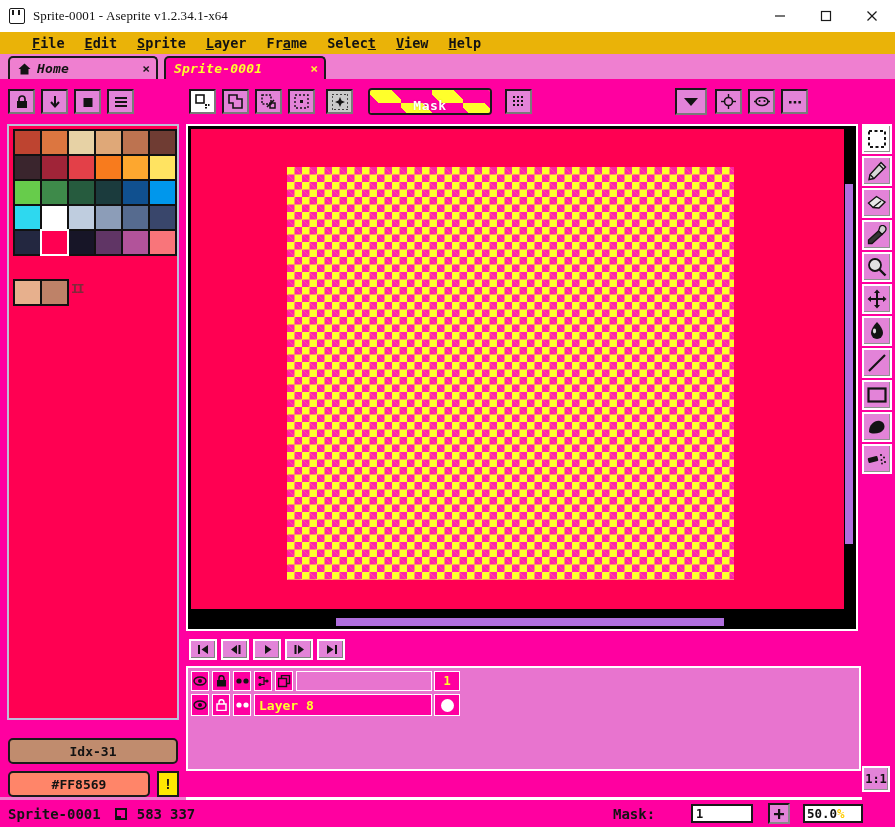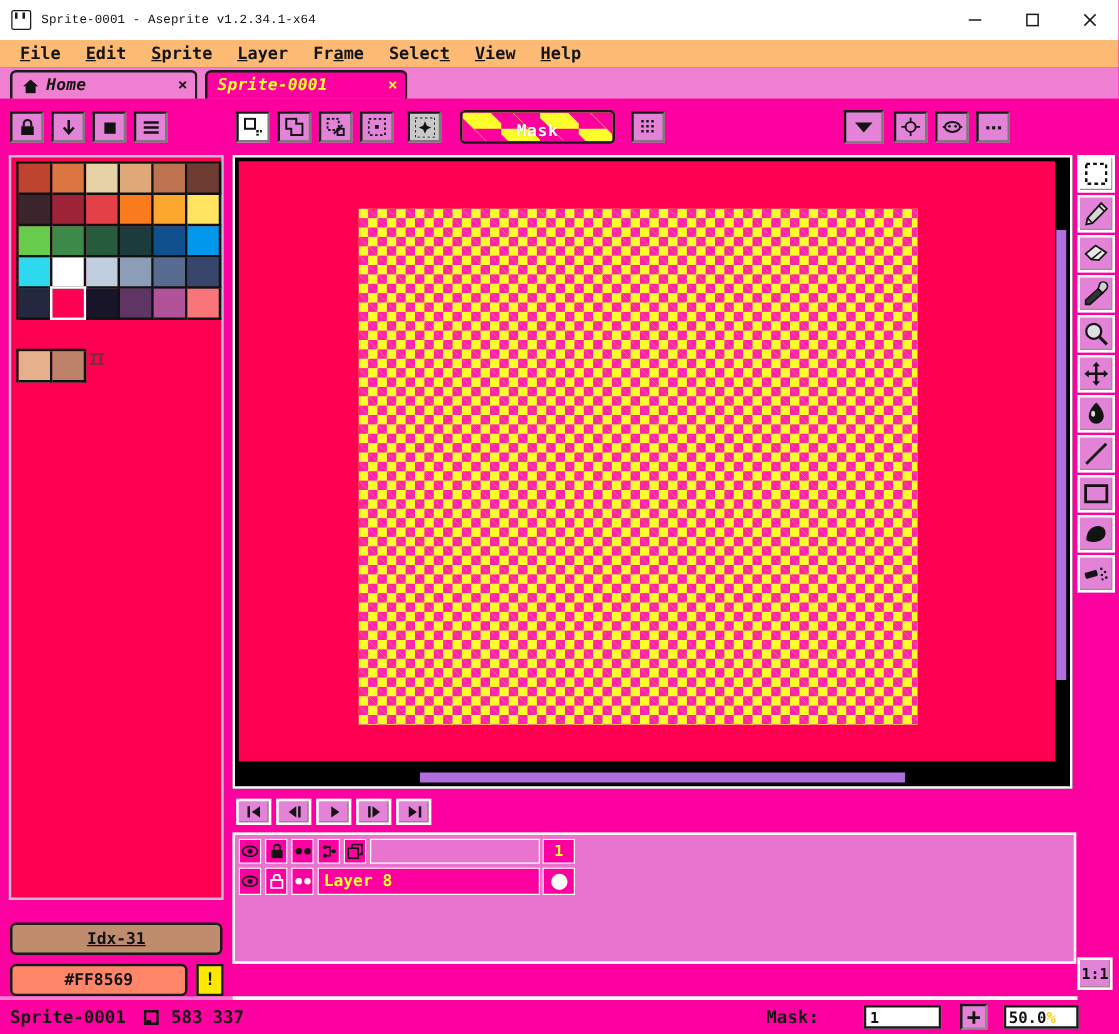--- a/index.html
+++ b/index.html
@@ -24,35 +24,35 @@
   }
   .titlebar-icon::before {
     content: ""; position: absolute; left: 2px; top: 1px;
     width: 2px; height: 5px; background: #1a1a1a;
   }
   .titlebar-icon::after {
     content: ""; position: absolute; left: 8px; top: 1px;
     width: 2px; height: 5px; background: #1a1a1a;
   }
   .titlebar-text {
-    font-family: Liberation Mono, monospace;
-    font-size: 10px; color: #111; letter-spacing: .1px;
+    font-family: Liberation Serif, serif;
+    font-size: 13px; color: #111; letter-spacing: .1px;
   }
   .winbtns { margin-left: auto; display: flex; height: 32px; }
   .winbtn {
     width: 46px; height: 32px; display: flex; align-items: center; justify-content: center;
     font-family: "DejaVu Sans", sans-serif; font-size: 13px; color: #1a1a1a;
   }
   .winbtn svg { display: block; }
 
   
   .menubar {
     position: absolute; left: 0; top: 32px; width: 895px; height: 22px;
-    background: #fdba74;
-    display: flex; align-items: center; padding-left: 6px;
+    background: #eab308;
+    display: flex; align-items: center; padding-left: 22px;
   }
   .menuitem {
     font-family: "DejaVu Sans Mono", monospace;
     font-size: 13.5px; color: #131313; padding: 0 10px; line-height: 22px;
     white-space: nowrap; font-weight: bold;
   }
   .menuitem u { text-decoration: underline; }
 
   
   .tabbar {
@@ -160,21 +160,21 @@
   }
 
   
   .colorbtn {
     position: absolute; height: 26px;
     border: 2px solid #1a1a1a; border-radius: 5px;
     display: flex; align-items: center; justify-content: center;
     font-family: "DejaVu Sans Mono", monospace; font-size: 13px;
     font-weight: bold; color: #131313;
   }
-  .idx-btn { left: 8px; top: 738px; width: 170px; background: #c08c6e; text-decoration: underline; }
+  .idx-btn { left: 8px; top: 738px; width: 170px; background: #c08c6e; }
   .hex-btn { left: 8px; top: 771px; width: 142px; background: #ff8569; }
   .warn-btn {
     position: absolute; left: 157px; top: 771px; width: 22px; height: 26px;
     background: #ffe800; border: 2px solid #1a1a1a;
     display: flex; align-items: center; justify-content: center;
     font-family: "DejaVu Sans Mono", monospace; font-size: 14px;
     font-weight: bold; color: #111;
   }
 
   

